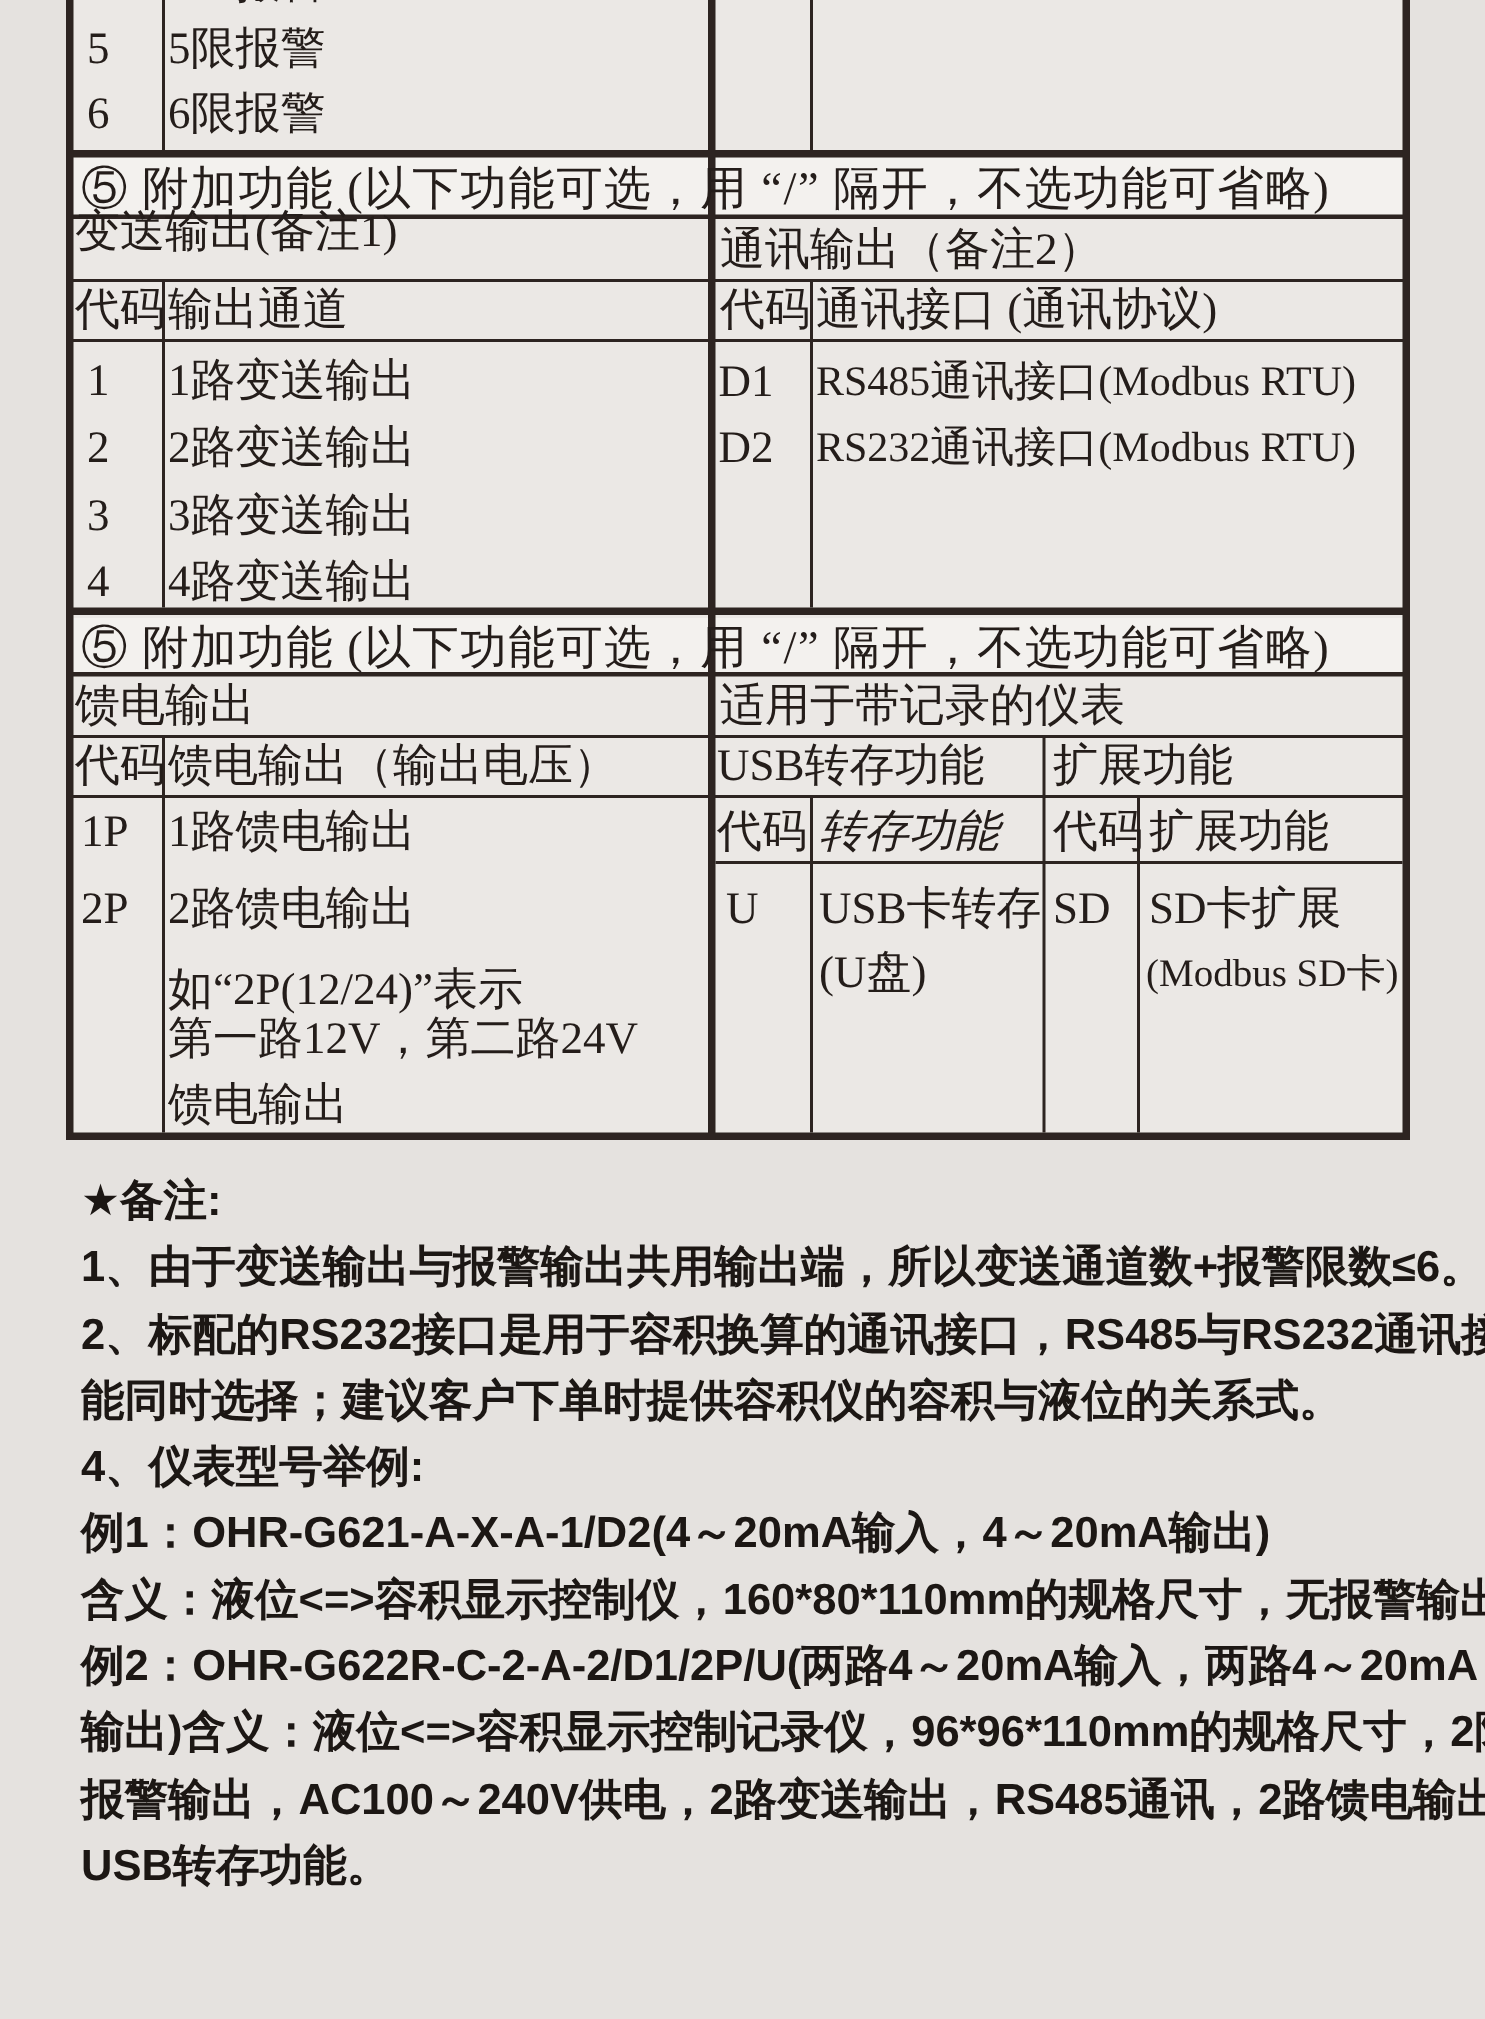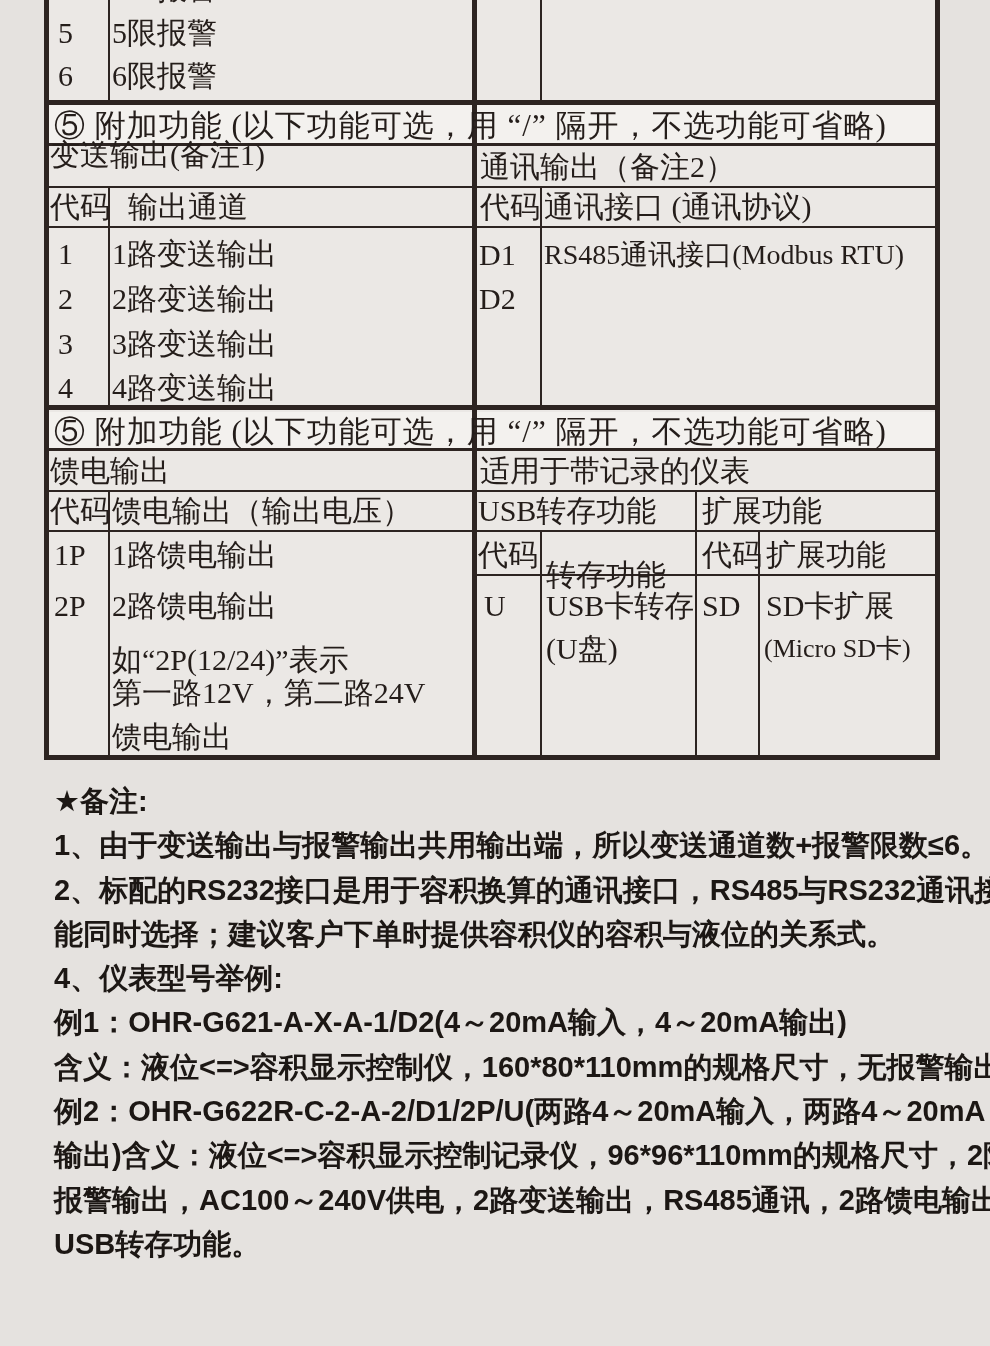--- a/index.html
+++ b/index.html
@@ -62,66 +62,67 @@
   <span class="t" style="left:112px;top:18px;">5限报警</span>
   <span class="t" style="left:58px;top:61px;">6</span>
   <span class="t" style="left:112px;top:61px;">6限报警</span>
 
   <span class="t bandtxt" style="left:54px;top:110px;">⑤ 附加功能 (以下功能可选，用 “/” 隔开，不选功能可省略)</span>
 
   <span class="t" style="left:50px;top:140px;">变送输出(备注1)</span>
   <span class="t" style="left:480px;top:152px;">通讯输出（备注2）</span>
 
   <span class="t" style="left:50px;top:192px;">代码</span>
-  <span class="t" style="left:128px;top:192px;text-align:center;">输出通道</span>
+  <span class="t" style="left:112px;top:192px;text-align:center;">输出通道</span>
   <span class="t" style="left:480px;top:192px;">代码</span>
   <span class="t" style="left:544px;top:192px;">通讯接口 (通讯协议)</span>
 
   <span class="t" style="left:58px;top:239px;">1</span>
   <span class="t" style="left:112px;top:239px;">1路变送输出</span>
   <span class="t" style="left:58px;top:284px;">2</span>
   <span class="t" style="left:112px;top:284px;">2路变送输出</span>
   <span class="t" style="left:58px;top:329px;">3</span>
   <span class="t" style="left:112px;top:329px;">3路变送输出</span>
   <span class="t" style="left:58px;top:373px;">4</span>
   <span class="t" style="left:112px;top:373px;">4路变送输出</span>
 
   <span class="t" style="left:479px;top:240px;">D1</span>
   <span class="t small" style="left:544px;top:241px;">RS485通讯接口(Modbus RTU)</span>
   <span class="t" style="left:479px;top:284px;">D2</span>
+  <span class="t small" style="left:544px;top:285px;">RS232通讯接口(Modbus RTU)</span>
 
   <span class="t bandtxt" style="left:54px;top:416px;">⑤ 附加功能 (以下功能可选，用 “/” 隔开，不选功能可省略)</span>
 
   <span class="t" style="left:50px;top:456px;">馈电输出</span>
   <span class="t" style="left:480px;top:456px;">适用于带记录的仪表</span>
 
   <span class="t" style="left:50px;top:496px;">代码</span>
   <span class="t" style="left:112px;top:496px;">馈电输出（输出电压）</span>
   <span class="t" style="left:478px;top:496px;">USB转存功能</span>
   <span class="t" style="left:702px;top:496px;">扩展功能</span>
 
   <span class="t" style="left:478px;top:540px;">代码</span>
-  <span class="t" style="left:546px;top:560px;">转存功能</span>
+  <span class="t" style="left:546px;top:540px;font-style:italic;">转存功能</span>
   <span class="t" style="left:702px;top:540px;">代码</span>
   <span class="t" style="left:766px;top:540px;">扩展功能</span>
 
   <span class="t" style="left:54px;top:540px;">1P</span>
   <span class="t" style="left:112px;top:540px;">1路馈电输出</span>
   <span class="t" style="left:54px;top:591px;">2P</span>
   <span class="t" style="left:112px;top:591px;">2路馈电输出</span>
   <span class="t" style="left:112px;top:645px;">如“2P(12/24)”表示</span>
   <span class="t" style="left:112px;top:678px;">第一路12V，第二路24V</span>
   <span class="t" style="left:112px;top:722px;">馈电输出</span>
 
   <span class="t" style="left:484px;top:591px;">U</span>
   <span class="t" style="left:546px;top:591px;text-align:center;">USB卡转存</span>
   <span class="t" style="left:546px;top:634px;">(U盘)</span>
   <span class="t" style="left:702px;top:591px;">SD</span>
   <span class="t" style="left:766px;top:591px;">SD卡扩展</span>
-  <span class="t tiny" style="left:764px;top:636px;">(Micro SD卡)</span>
+  <span class="t tiny" style="left:764px;top:636px;">(Modbus SD卡)</span>
 
   <div class="notes">
     <div>★备注:</div>
     <div>1、由于变送输出与报警输出共用输出端，所以变送通道数+报警限数≤6。</div>
     <div>2、标配的RS232接口是用于容积换算的通讯接口，RS485与RS232通讯接口不</div>
     <div>能同时选择；建议客户下单时提供容积仪的容积与液位的关系式。</div>
     <div>4、仪表型号举例:</div>
     <div>例1：OHR-G621-A-X-A-1/D2(4～20mA输入，4～20mA输出)</div>
     <div>含义：液位&lt;=&gt;容积显示控制仪，160*80*110mm的规格尺寸，无报警输出，</div>
     <div>例2：OHR-G622R-C-2-A-2/D1/2P/U(两路4～20mA输入，两路4～20mA</div>

